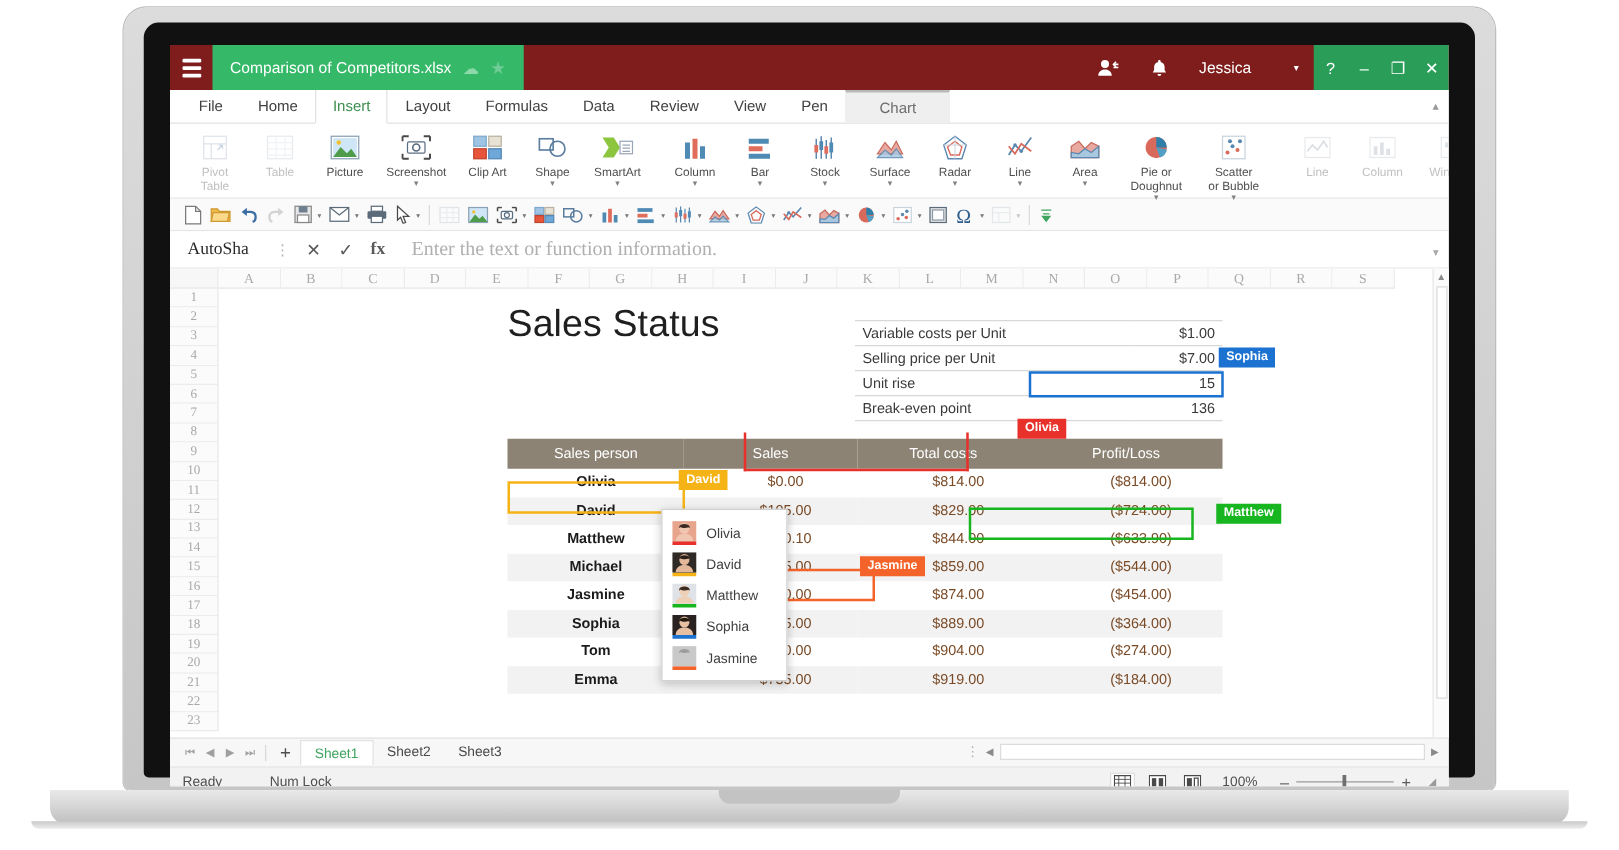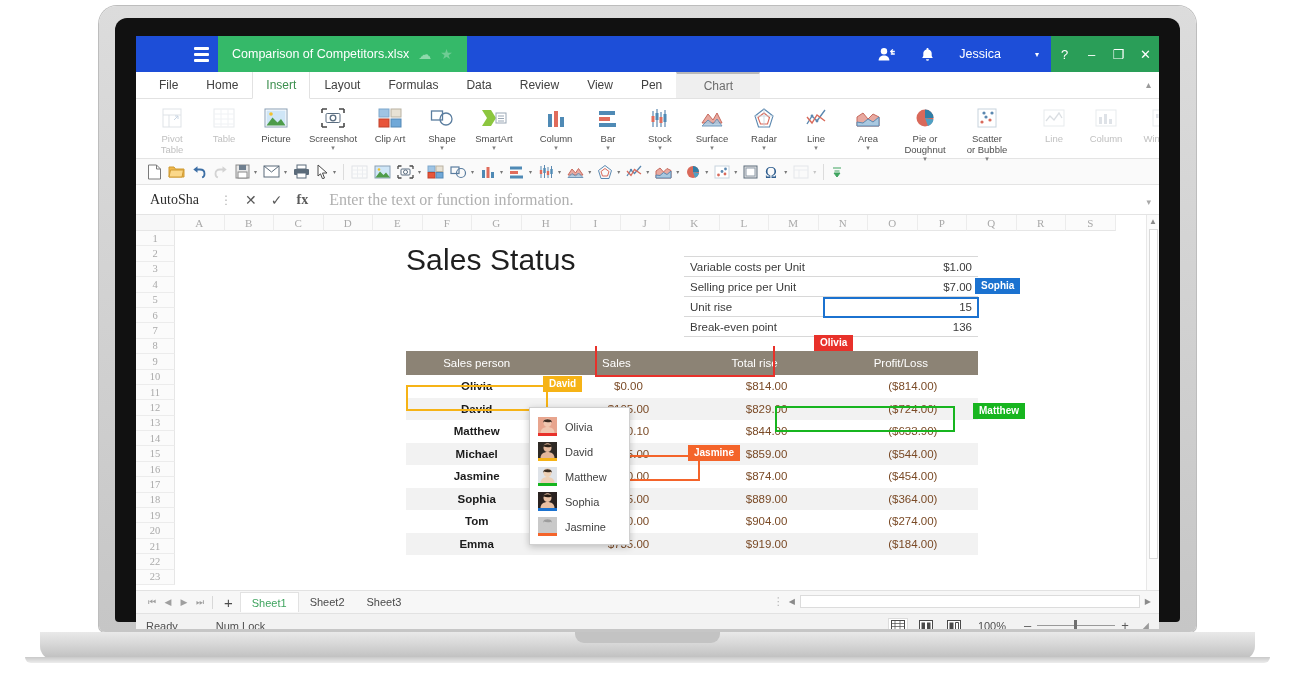--- a/index.html
+++ b/index.html
@@ -52,24 +52,23 @@
   
   .app {
     position: absolute; left: 136px; top: 36px;
     width: 1023px; height: 593px;
     background: #ffffff;
     overflow: hidden;
   }
 
   
   .titlebar {
-    height: 36px; background: #1d4ed8;
+    height: 36px; background: #7f1d1d;
     display: flex; align-items: stretch;
     position: relative;
-    padding-left: 48px;
   }
   .hamburger {
     width: 34px; display: flex; align-items: center; justify-content: center;
     cursor: pointer;
   }
   .hamburger .bars { width: 15px; }
   .hamburger .bars div {
     height: 3px; background: #ffffff; margin-bottom: 3px; border-radius: 1px;
   }
   .hamburger .bars div:last-child{ margin-bottom:0; }
@@ -898,21 +897,21 @@
         </tbody>
           </table>
         <div class="cell-sel-blue"></div>
         <div class="tagbadge tag-sophia">Sophia</div>
 
         <table class="sales-table">
           <thead>
             <tr>
               <th>Sales person</th>
               <th>Sales</th>
-              <th>Total rise</th>
+              <th>Total costs</th>
               <th>Profit/Loss</th>
             </tr>
           </thead>
           <tbody id="sales-body">
               <tr>
                 <td class="name">Olivia</td>
                 <td class="num">$0.00</td>
                 <td class="num">$814.00</td>
                 <td class="num">($814.00)</td>
               </tr>

